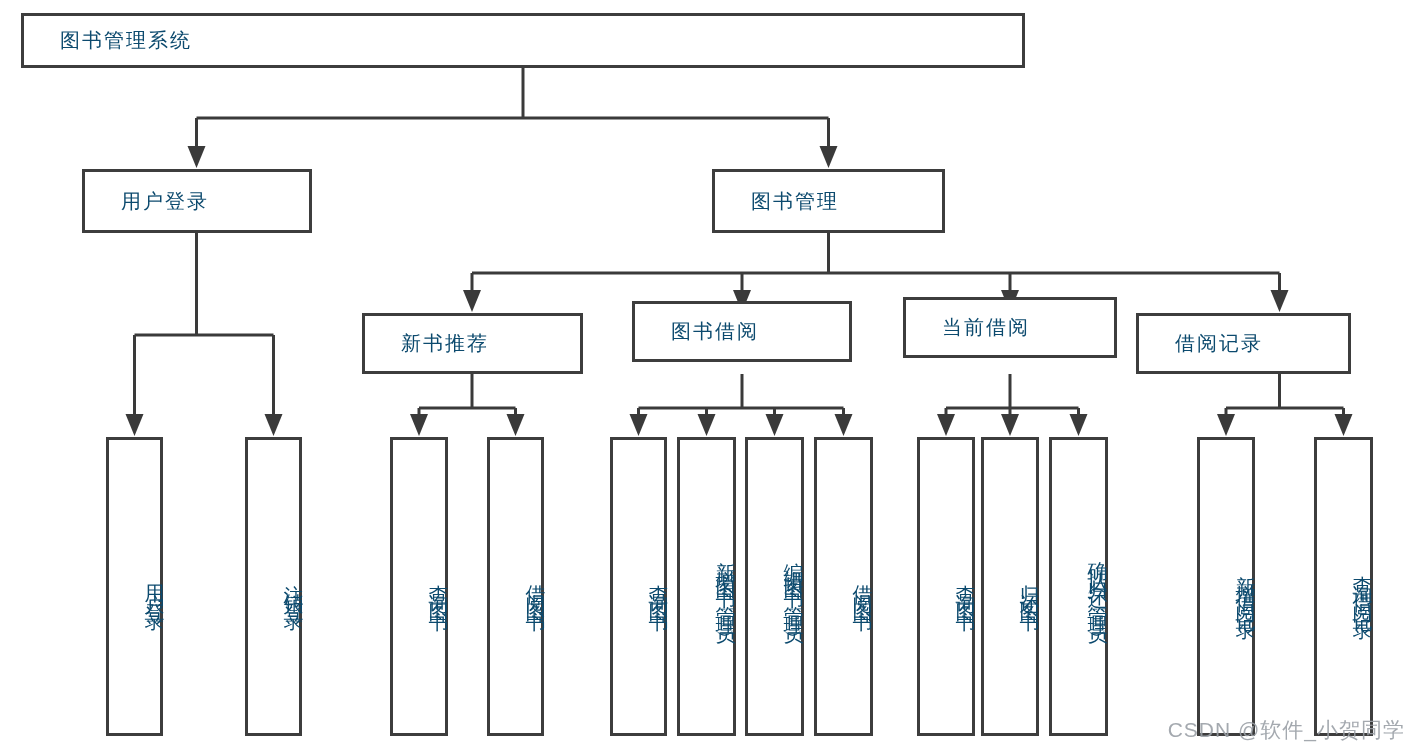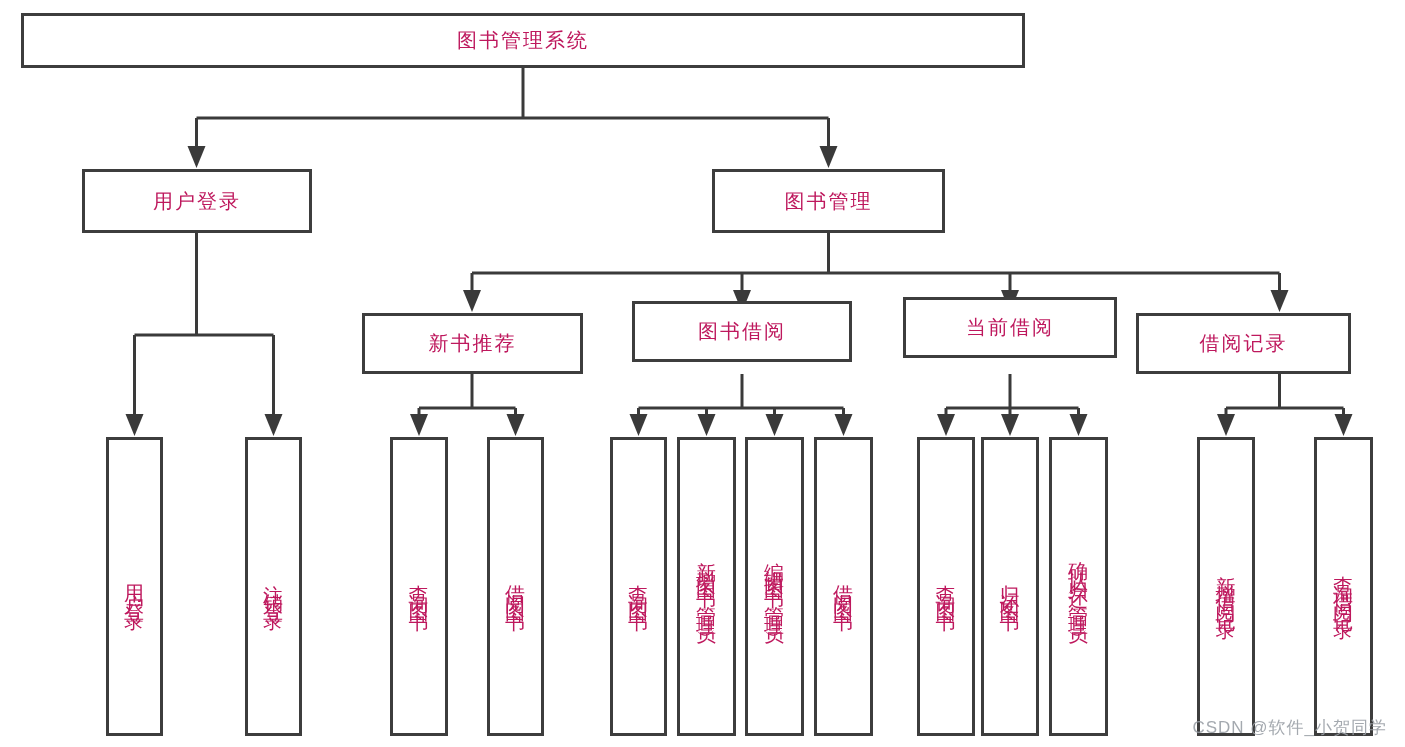--- a/index.html
+++ b/index.html
@@ -3,30 +3,30 @@
 <meta charset="utf-8">
 <style>
   html,body{margin:0;padding:0;background:#ffffff;}
   .canvas{
     position:relative;width:1405px;height:747px;background:#ffffff;
     font-family:"Liberation Sans","DejaVu Sans",sans-serif;overflow:hidden;
   }
   svg.wires{position:absolute;left:0;top:0;z-index:1;}
   .node{
     position:absolute;box-sizing:border-box;background:#ffffff;
-    border:3px solid #3d3d3d;display:flex;align-items:center;justify-content:center;
-    color:#be185d;z-index:2;
+    border:3px solid #3d3d3d;display:flex;align-items:center;justify-content:flex-start;
+    color:#0c4a6e;z-index:2;padding-left:36px;
   }
   .node.h span{font-size:20px;letter-spacing:2px;white-space:nowrap;}
   .node.v span{
     writing-mode:vertical-rl;font-size:20px;letter-spacing:9px;line-height:1;
   }
   .watermark{
-    position:absolute;top:716px;right:18px;z-index:5;
-    font-size:17px;color:rgba(154,160,166,0.9);letter-spacing:1px;white-space:nowrap;
+    position:absolute;top:716px;right:0;z-index:5;
+    font-size:21px;color:rgba(154,160,166,0.9);letter-spacing:1px;white-space:nowrap;
   }
 </style>
 </head>
 <body>
 
 <div class="canvas">
 
   <svg class="wires" width="1405" height="747" viewBox="0 0 1405 747">
     <g stroke="#3a3a3a" stroke-width="3" fill="none">
 

